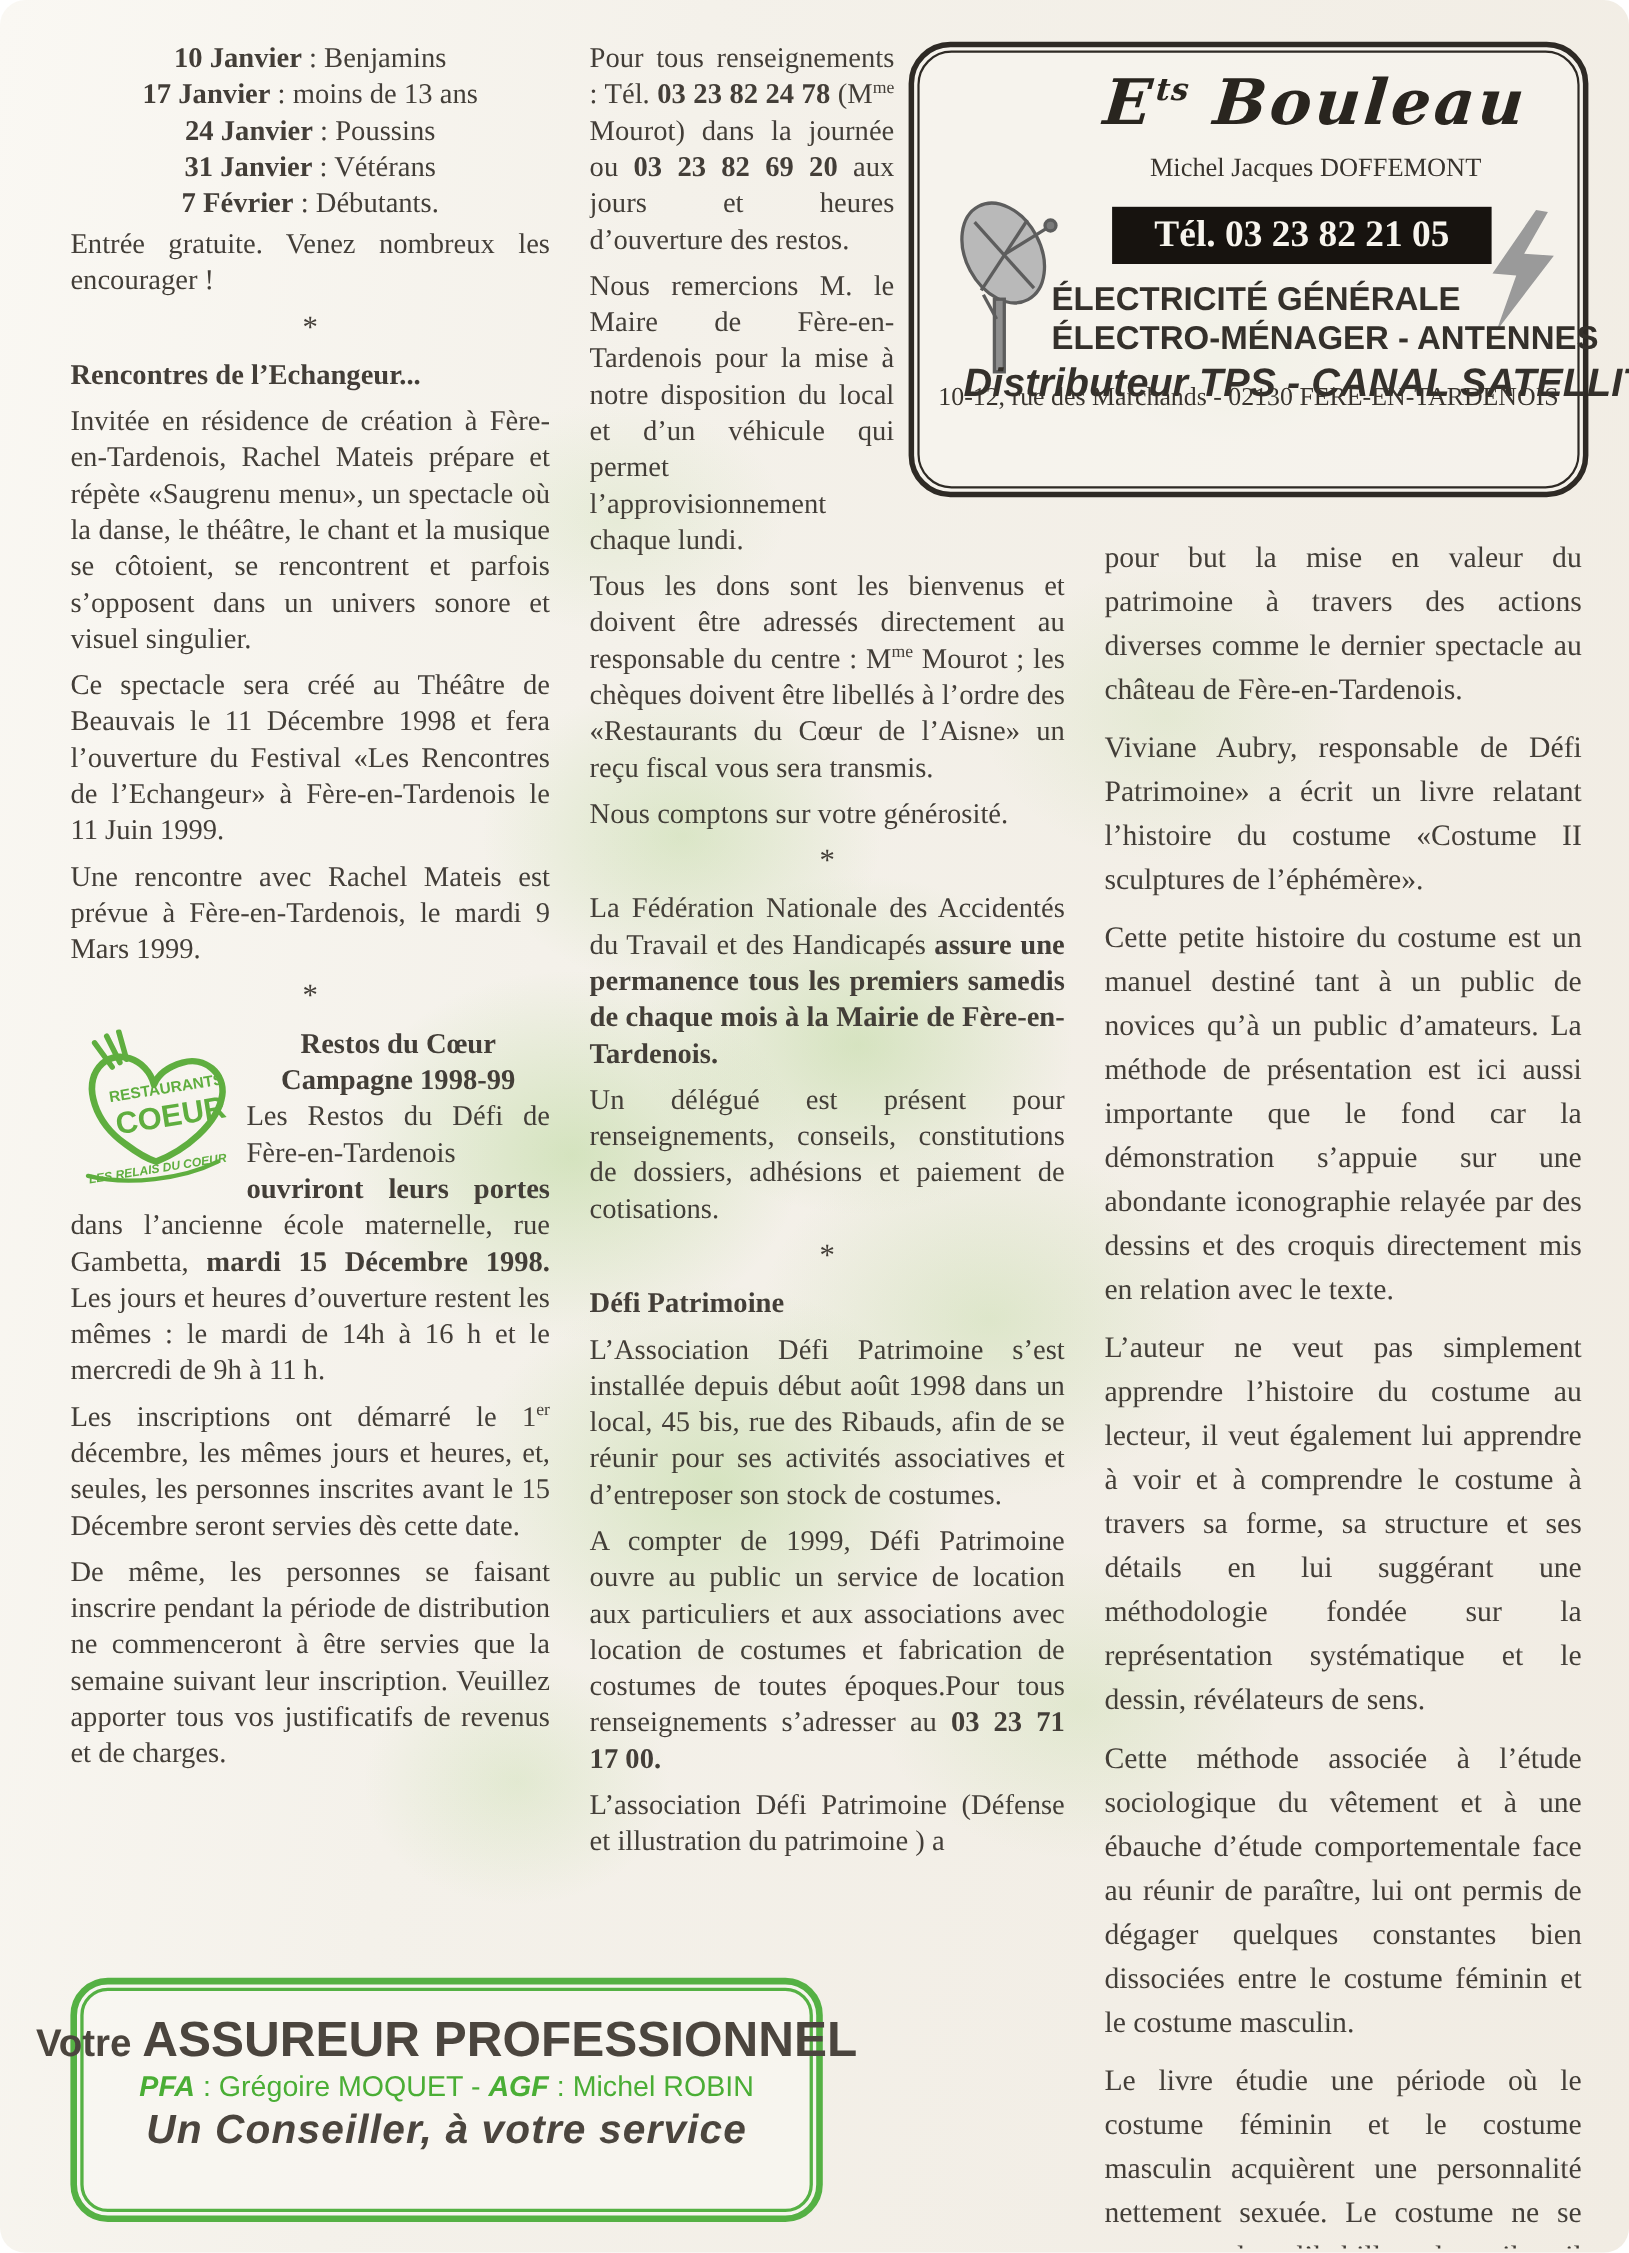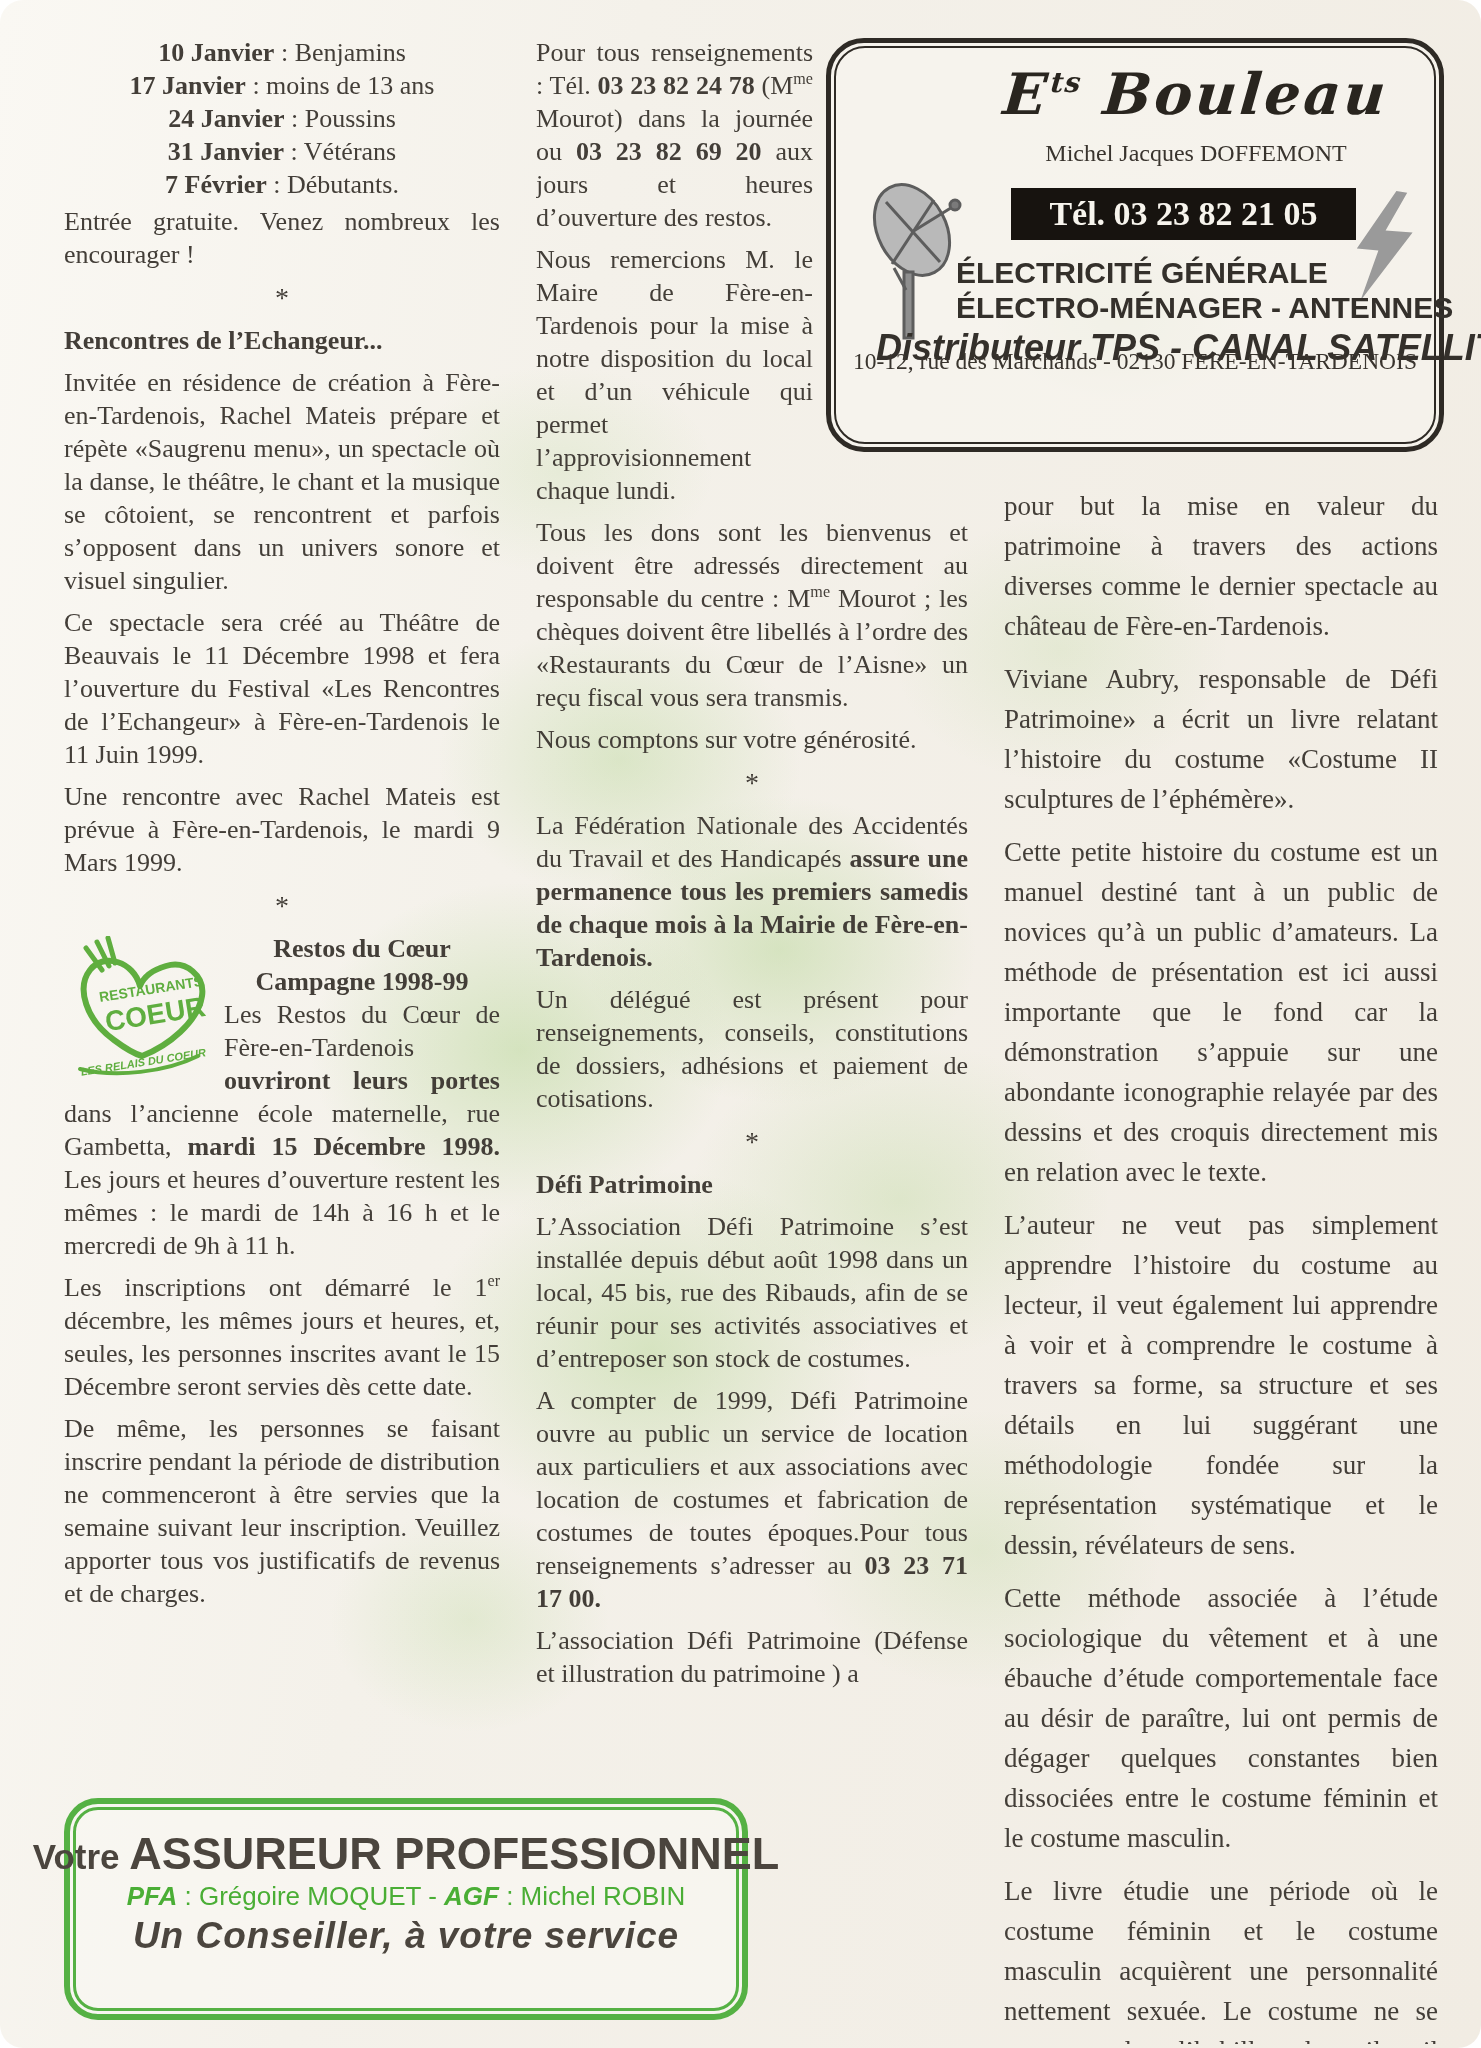--- a/index.html
+++ b/index.html
@@ -109,21 +109,21 @@
       <path d="M16,133 C52,142 102,136 134,120" stroke-width="4"></path>
     </g>
     <g fill="#5fae3f" transform="rotate(-9 75 75)" font-family="Liberation Sans, sans-serif" font-weight="bold">
       <text x="38" y="60" font-size="14">RESTAURANTS</text>
       <text x="40" y="90" font-size="28">COEUR</text>
       <text x="8" y="130" font-size="11" font-style="italic">LES RELAIS DU COEUR</text>
     </g>
   </svg>
 <div class="restos-h">Restos du Cœur</div>
         <div class="restos-h">Campagne 1998-99</div>
-        <p><span>Les Restos du Cœur de Fère-en-Tardenois </span><span class="b">ouvriront leurs portes</span><span> dans l’ancienne école maternelle, rue Gambetta, </span><span class="b">mardi 15 Décembre 1998.</span><span> Les jours et heures d’ouverture restent les mêmes : le mardi de 14h à 16 h et le mercredi de 9h à 11 h.</span></p>
+        <p><span>Les Restos du Défi de Fère-en-Tardenois </span><span class="b">ouvriront leurs portes</span><span> dans l’ancienne école maternelle, rue Gambetta, </span><span class="b">mardi 15 Décembre 1998.</span><span> Les jours et heures d’ouverture restent les mêmes : le mardi de 14h à 16 h et le mercredi de 9h à 11 h.</span></p>
         <div style="clear: both;"></div>
       </div>
       <p><span>Les inscriptions ont démarré le 1</span><sup>er</sup><span> décembre, les mêmes jours et heures, et, seules, les personnes inscrites avant le 15 Décembre seront servies dès cette date.</span></p>
       <p><span>De même, les personnes se faisant inscrire pendant la période de distribution ne commenceront à être servies que la semaine suivant leur inscription. Veuillez apporter tous vos justificatifs de revenus et de charges.</span></p>
     </div>
   <div class="col col-mid">
       <p class="narrow"><span>Pour tous renseignements : Tél. </span><span class="b">03 23 82 24 78</span><span> (M</span><sup>me</sup><span> Mourot) dans la journée ou </span><span class="b">03 23 82 69 20</span><span> aux jours et heures d’ouverture des restos.</span></p>
       <p class="narrow"><span>Nous remercions M. le Maire de Fère-en-Tardenois pour la mise à notre disposition du local et d’un véhicule qui permet l’approvisionnement chaque lundi.</span></p>
       <p><span>Tous les dons sont les bienvenus et doivent être adressés directement au responsable du centre : M</span><sup>me</sup><span> Mourot ; les chèques doivent être libellés à l’ordre des «Restaurants du Cœur de l’Aisne» un reçu fiscal vous sera transmis.</span></p>
       <p><span>Nous comptons sur votre générosité.</span></p>
@@ -134,21 +134,21 @@
       <div class="h">Défi Patrimoine</div>
       <p><span>L’Association Défi Patrimoine s’est installée depuis début août 1998 dans un local, 45 bis, rue des Ribauds, afin de se réunir pour ses activités associatives et d’entreposer son stock de costumes.</span></p>
       <p><span>A compter de 1999, Défi Patrimoine ouvre au public un service de location aux particuliers et aux associations avec location de costumes et fabrication de costumes de toutes époques.Pour tous renseignements s’adresser au </span><span class="b">03 23 71 17 00.</span></p>
       <p><span>L’association Défi Patrimoine (Défense et illustration du patrimoine ) a</span></p>
     </div>
   <div class="col col-right">
       <p><span>pour but la mise en valeur du patrimoine à travers des actions diverses comme le dernier spectacle au château de Fère-en-Tardenois.</span></p>
       <p><span>Viviane Aubry, responsable de Défi Patrimoine» a écrit un livre relatant l’histoire du costume «Costume II sculptures de l’éphémère».</span></p>
       <p><span>Cette petite histoire du costume est un manuel destiné tant à un public de novices qu’à un public d’amateurs. La méthode de présentation est ici aussi importante que le fond car la démonstration s’appuie sur une abondante iconographie relayée par des dessins et des croquis directement mis en relation avec le texte.</span></p>
       <p><span>L’auteur ne veut pas simplement apprendre l’histoire du costume au lecteur, il veut également lui apprendre à voir et à comprendre le costume à travers sa forme, sa structure et ses détails en lui suggérant une méthodologie fondée sur la représentation systématique et le dessin, révélateurs de sens.</span></p>
-      <p><span>Cette méthode associée à l’étude sociologique du vêtement et à une ébauche d’étude comportementale face au désir de paraître, lui ont permis de dégager quelques constantes bien dissociées entre le costume féminin et le costume masculin.</span></p>
+      <p><span>Cette méthode associée à l’étude sociologique du vêtement et à une ébauche d’étude comportementale face au réunir de paraître, lui ont permis de dégager quelques constantes bien dissociées entre le costume féminin et le costume masculin.</span></p>
       <p><span>Le livre étudie une période où le costume féminin et le costume masculin acquièrent une personnalité nettement sexuée. Le costume ne se contente plus d’habiller, de voiler, il transforme le corps et se fait l’expression de la construction consciente d’une image sociale où le vêtement féminin semble obéir à des contraintes en grande partie esthé-</span></p>
     </div>
 
   <div class="ad-bouleau">
     <div class="inner">
       <div class="logo-script"><span>E</span><sup>ts</sup><span> Bouleau</span></div>
       <div class="owner">Michel Jacques DOFFEMONT</div>
 
       <svg class="dish" viewBox="0 0 120 185" xmlns="http://www.w3.org/2000/svg">
         <g stroke="#5d5d5d" stroke-width="3">

